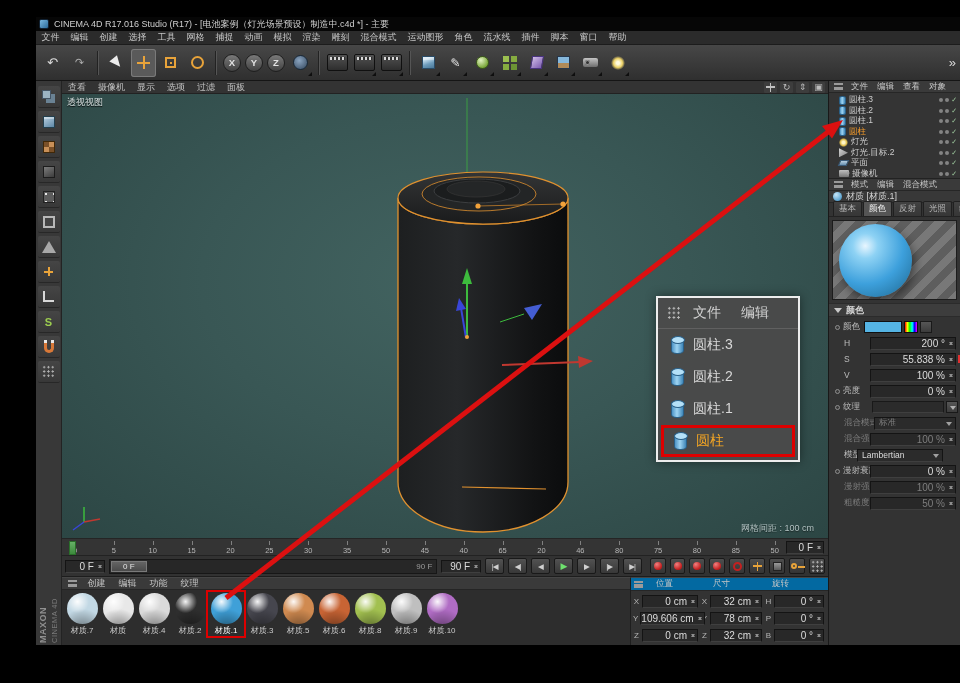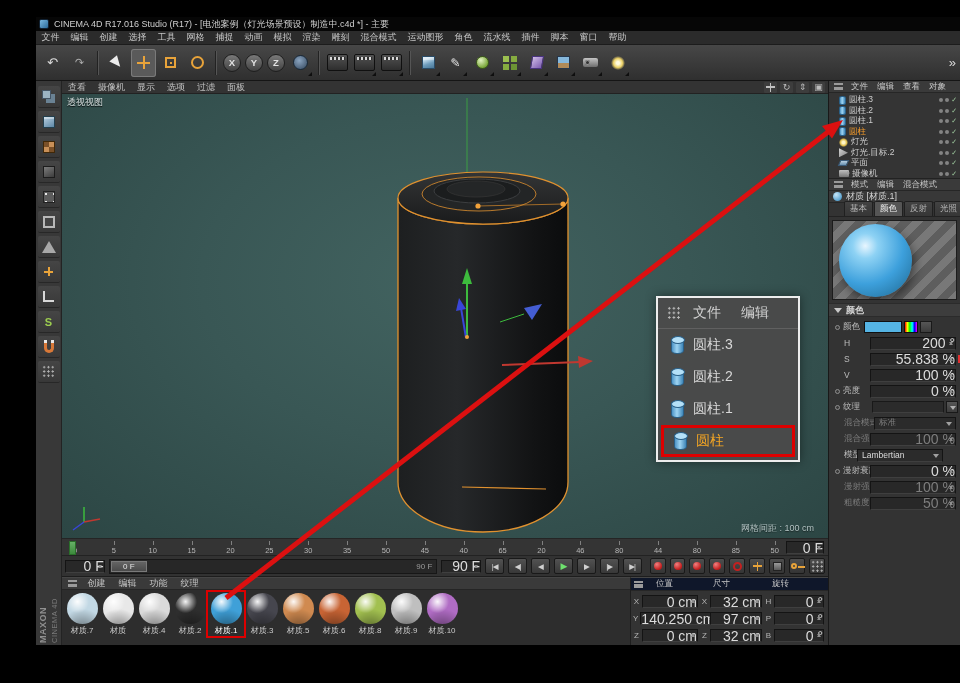--- a/index.html
+++ b/index.html
@@ -77,21 +77,21 @@
 #viewlabel{position:absolute;left:5px;top:2px;color:#d6e0e0;text-shadow:0 1px 1px #000}
 #gridinfo{position:absolute;right:14px;bottom:3px;color:#b2c2c2;text-shadow:0 1px 1px rgba(0,0,0,.5)}
 #scene{position:absolute;inset:0;width:100%;height:100%}
 
 
 #ruler{position:absolute;left:62px;top:538px;width:766px;height:18px;background:#343434;border-top:1px solid #252525;border-bottom:1px solid #222}
 #playhead{position:absolute;left:7px;top:2px;width:7px;height:14px;background:linear-gradient(#66b066,#3c8a3c);border:1px solid #2a6e2a;z-index:2}
 #ticks{position:absolute;left:8px;right:48px;top:2px;display:flex;justify-content:space-between}
 .tick{position:relative;min-width:10px;text-align:center;color:#b6b6b6;font-size:7.5px;padding-top:5px}
 .tick::before{content:"";position:absolute;left:50%;top:0;width:1px;height:4px;background:#808080}
-.spin{height:13px;background:#282828;border:1px solid #141414;border-bottom-color:#3f3f3f;display:flex;align-items:center;justify-content:flex-end;position:relative;color:#dcdcdc;font-size:14px;white-space:nowrap}
+.spin{height:13px;background:#282828;border:1px solid #141414;border-bottom-color:#3f3f3f;display:flex;align-items:center;justify-content:flex-end;padding-right:10px;position:relative;color:#dcdcdc;font-size:10px;white-space:nowrap}
 .spin::before{content:"";position:absolute;right:2px;top:2px;border:2.6px solid transparent;border-bottom:3.2px solid #8e8e8e}
 .spin::after{content:"";position:absolute;right:2px;bottom:2px;border:2.6px solid transparent;border-top:3.2px solid #8e8e8e}
 .rfield{position:absolute;right:4px;top:2px;width:38px}
 #transport{position:absolute;left:62px;top:556px;width:766px;height:21px;background:#323232;border-bottom:1px solid #1d1d1d;display:flex;align-items:center;gap:4px;padding:0 3px}
 .tfield{width:40px}
 #timeslider{position:relative;width:330px;height:15px;background:#272727;border:1px solid #171717}
 #sliderhandle{position:absolute;left:1px;top:1px;width:36px;height:11px;background:linear-gradient(#646464,#4a4a4a);border:1px solid #7a7a7a;color:#e4e4e4;font-size:8px;display:flex;align-items:center;justify-content:center}
 #rangeend{position:absolute;right:4px;top:2.5px;color:#9a9a9a;font-size:8px}
 .tpbtn{width:19px;height:16px;background:linear-gradient(#525252,#383838);border:1px solid #191919;border-radius:2px;display:flex;align-items:center;justify-content:center;font-size:7.5px;color:#d0d0d0;letter-spacing:-1px}
 .tpbtn.play{color:#6ee06e;font-size:9px}
@@ -108,21 +108,21 @@
 .ham::before{content:"";position:absolute;left:0;right:0;top:1.5px;height:2px;background:#9a9a9a}
 #matmgr{position:absolute;left:62px;top:590px;width:568px;height:55px;background:#2d2d2d;display:flex;align-items:flex-start;padding:2px 0 0 2px}
 .mat-item{width:36px;display:flex;flex-direction:column;align-items:center;padding-top:1px}
 .msphere{width:31px;height:31px;border-radius:50%;background:radial-gradient(circle at 34% 28%,rgba(255,255,255,.95) 0%,rgba(255,255,255,0) 38%),radial-gradient(circle at 50% 125%,rgba(0,0,0,.5),rgba(0,0,0,0) 55%),var(--c,#888)}
 .mlabel{font-size:8px;color:#cacaca;margin-top:1px;white-space:nowrap}
 .mat-item.selected{outline:2px solid #dd0000}
 .mat-item.selected .mlabel{color:#fff}
 
 
 #coords{position:absolute;left:630px;top:577px;width:198px;height:68px;background:#333;border-left:1px solid #1e1e1e;border-top:1px solid #454545}
-.chead{height:13px;display:flex;align-items:center;background:#0f172a;border-bottom:1px solid #262626}
+.chead{height:13px;display:flex;align-items:center;background:#0369a1;border-bottom:1px solid #262626}
 .chlbl{color:#c6c6c6;font-size:8.5px}
 #cgrid{display:grid;grid-template-columns:68px 64px 62px;grid-auto-rows:17px;padding:2px 0 0 2px}
 .ccell{display:flex;align-items:center;gap:2px}
 .caxis{width:7px;text-align:center;color:#b4b4b4;font-size:8px}
 .cspin{flex:1;margin-right:3px}
 
 
 #rightpanel{position:absolute;left:828px;top:81px;width:132px;height:564px;background:#333;border-left:1px solid #191919}
 .ptabs{height:12px;display:flex;align-items:center;background:#3a3a3a;border-bottom:1px solid #262626;padding-left:2px;gap:1px}
 .ptabs .mi{padding:0 4px;font-size:8.5px}
@@ -134,21 +134,21 @@
 .lightico{width:9px;height:9px;border-radius:50%;background:radial-gradient(circle,#fff6c8 20%,#e0c050 50%,rgba(224,192,80,0) 75%);flex:0 0 auto}
 .lightico2{width:9px;height:9px;background:linear-gradient(135deg,#d8d8d8,#808080);clip-path:polygon(0 0,100% 50%,0 100%);flex:0 0 auto}
 .planeico{width:9px;height:6px;background:linear-gradient(#b8cfe0,#6890b0);transform:skewX(-24deg);border:.5px solid #3a5a78;flex:0 0 auto}
 .camico{width:10px;height:7px;background:linear-gradient(#c0c0c0,#787878);border-radius:1px;position:relative;flex:0 0 auto}
 .camico::before{content:"";position:absolute;right:-3px;top:1px;border:2.5px solid transparent;border-left:3.5px solid #a0a0a0}
 .rdots{margin-left:auto;display:flex;align-items:center;gap:2px;padding-right:3px}
 .vdot{width:4px;height:4px;border-radius:50%;background:#848484}
 .chk{color:#9cc89c;font-size:7px;font-style:normal;font-weight:normal}
 #attrtitle{height:12px;display:flex;align-items:center;gap:4px;padding-left:4px;background:#383838;border-bottom:1px solid #262626;color:#d6d6d6}
 .matball{width:9px;height:9px;border-radius:50%;background:radial-gradient(circle at 35% 30%,#c6e6f8,#2f88c0)}
-#attrtabs{height:14px;display:flex;align-items:flex-end;gap:1px;padding-left:15px;background:#333;border-bottom:1px solid #222}
+#attrtabs{height:14px;display:flex;align-items:flex-end;gap:1px;padding-left:4px;background:#333;border-bottom:1px solid #222}
 .atab{padding:1px 5px;font-size:8.5px;color:#b6b6b6;background:linear-gradient(#424242,#363636);border:1px solid #202020;border-bottom:none;border-radius:2px 2px 0 0;white-space:nowrap}
 .atab.active{background:#555;color:#efefef}
 #preview{position:relative;margin:3px;height:80px;background:#6a6a6a;border:1px solid #1c1c1c;overflow:hidden}
 .stripes{position:absolute;inset:0;background:repeating-linear-gradient(135deg,#5e5e5e 0 8px,#787878 8px 16px)}
 .psphere{position:absolute;left:6px;top:3px;width:73px;height:73px;border-radius:50%;background:radial-gradient(circle at 36% 30%,#e8f6ff 0%,#8ed2f4 18%,#3da0dc 55%,#1c648c 100%);box-shadow:3px 5px 10px rgba(0,0,0,.45)}
 .sect{height:14px;display:flex;align-items:center;gap:4px;padding-left:5px;background:#3d3d3d;border-top:1px solid #2b2b2b;border-bottom:1px solid #2b2b2b;color:#d2d2d2;font-weight:bold}
 .sect::before{content:"";border:4px solid transparent;border-top:5px solid #c8c8c8;margin-top:4px}
 #attrrows{padding-top:2px}
 .arow{position:relative;height:16px;display:flex;align-items:center;padding-left:6px;color:#bdbdbd}
 .adot{width:5px;height:5px;border-radius:50%;background:#3a3a3a;border:1px solid #8e8e8e;margin-right:3px;flex:0 0 auto}
@@ -392,21 +392,21 @@
       <span class="tick">25</span>
       <span class="tick">30</span>
       <span class="tick">35</span>
       <span class="tick">50</span>
       <span class="tick">45</span>
       <span class="tick">40</span>
       <span class="tick">65</span>
       <span class="tick">20</span>
       <span class="tick">46</span>
       <span class="tick">80</span>
-      <span class="tick">44</span>
+      <span class="tick">75</span>
       <span class="tick">80</span>
       <span class="tick">85</span>
       <span class="tick">50</span>
     </div>
     <div class="spin rfield">0 F</div>
   </div>
 
   <div id="transport">
     <div class="spin tfield">0 F</div>
     <div id="timeslider">
@@ -520,25 +520,25 @@
       <div class="ccell">
           <span class="caxis">X</span>
           <div class="spin cspin">32 cm</div>
         </div>
       <div class="ccell">
           <span class="caxis">H</span>
           <div class="spin cspin">0 °</div>
         </div>
       <div class="ccell">
           <span class="caxis">Y</span>
-          <div class="spin cspin">140.250 cm</div>
+          <div class="spin cspin">109.606 cm</div>
         </div>
       <div class="ccell">
           <span class="caxis">Y</span>
-          <div class="spin cspin">97 cm</div>
+          <div class="spin cspin">78 cm</div>
         </div>
       <div class="ccell">
           <span class="caxis">P</span>
           <div class="spin cspin">0 °</div>
         </div>
       <div class="ccell">
           <span class="caxis">Z</span>
           <div class="spin cspin">0 cm</div>
         </div>
       <div class="ccell">

